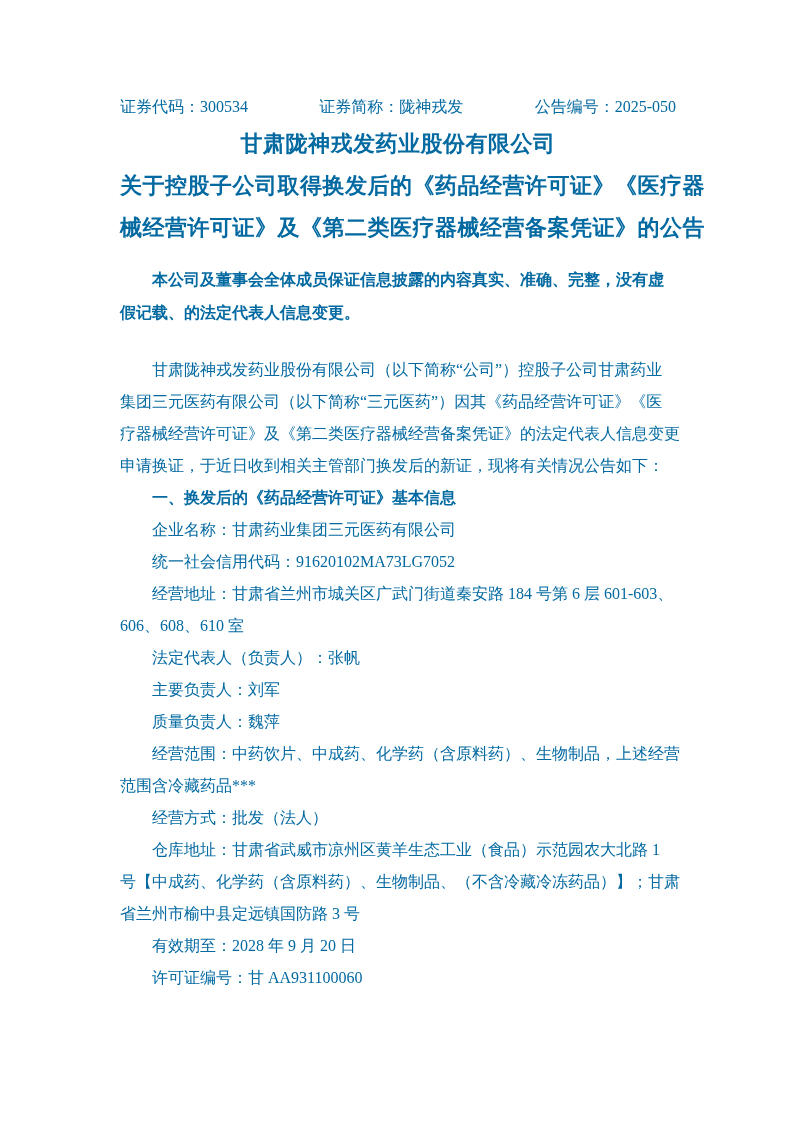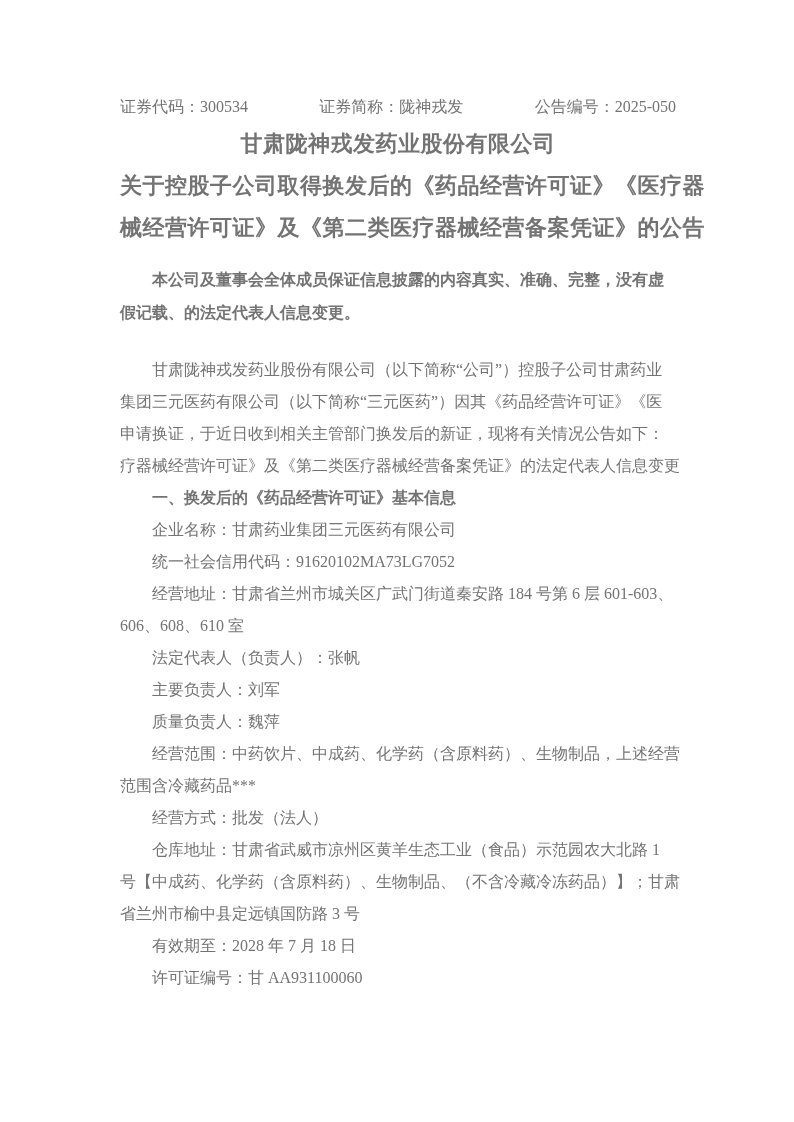--- a/index.html
+++ b/index.html
@@ -5,21 +5,21 @@
   html, body {
     margin: 0;
     padding: 0;
     background: #ffffff;
   }
   .page {
     position: relative;
     width: 794px;
     height: 1122px;
     background: #ffffff;
-    color: #737373;
+    color: #0369a1;
     overflow: hidden;
   }
   .content {
     position: absolute;
     left: 120px;
     top: 90px;
     width: 556px;
   }
   .doc-header {
     display: flex;
@@ -81,36 +81,36 @@
     </div>
 
     <div class="disclaimer">
       <div class="line indent">本公司及董事会全体成员保证信息披露的内容真实、准确、完整，没有虚</div>
       <div class="line">假记载、的法定代表人信息变更。</div>
     </div>
 
     <div class="body-text">
       <div class="line indent">甘肃陇神戎发药业股份有限公司（以下简称“公司”）控股子公司甘肃药业</div>
       <div class="line">集团三元医药有限公司（以下简称“三元医药”）因其《药品经营许可证》《医</div>
+      <div class="line">疗器械经营许可证》及《第二类医疗器械经营备案凭证》的法定代表人信息变更</div>
       <div class="line">申请换证，于近日收到相关主管部门换发后的新证，现将有关情况公告如下：</div>
-      <div class="line">疗器械经营许可证》及《第二类医疗器械经营备案凭证》的法定代表人信息变更</div>
 
       <div class="line indent heading">一、换发后的《药品经营许可证》基本信息</div>
 
       <div class="line indent">企业名称：甘肃药业集团三元医药有限公司</div>
       <div class="line indent">统一社会信用代码：91620102MA73LG7052</div>
       <div class="line indent">经营地址：甘肃省兰州市城关区广武门街道秦安路 184 号第 6 层 601-603、</div>
       <div class="line">606、608、610 室</div>
       <div class="line indent">法定代表人（负责人）：张帆</div>
       <div class="line indent">主要负责人：刘军</div>
       <div class="line indent">质量负责人：魏萍</div>
       <div class="line indent">经营范围：中药饮片、中成药、化学药（含原料药）、生物制品，上述经营</div>
       <div class="line">范围含冷藏药品***</div>
       <div class="line indent">经营方式：批发（法人）</div>
       <div class="line indent">仓库地址：甘肃省武威市凉州区黄羊生态工业（食品）示范园农大北路 1</div>
       <div class="line">号【中成药、化学药（含原料药）、生物制品、（不含冷藏冷冻药品）】；甘肃</div>
       <div class="line">省兰州市榆中县定远镇国防路 3 号</div>
-      <div class="line indent">有效期至：2028 年 7 月 18 日</div>
+      <div class="line indent">有效期至：2028 年 9 月 20 日</div>
       <div class="line indent">许可证编号：甘 AA931100060</div>
     </div>
 
   </div>
 </div>
 
 </body></html>

